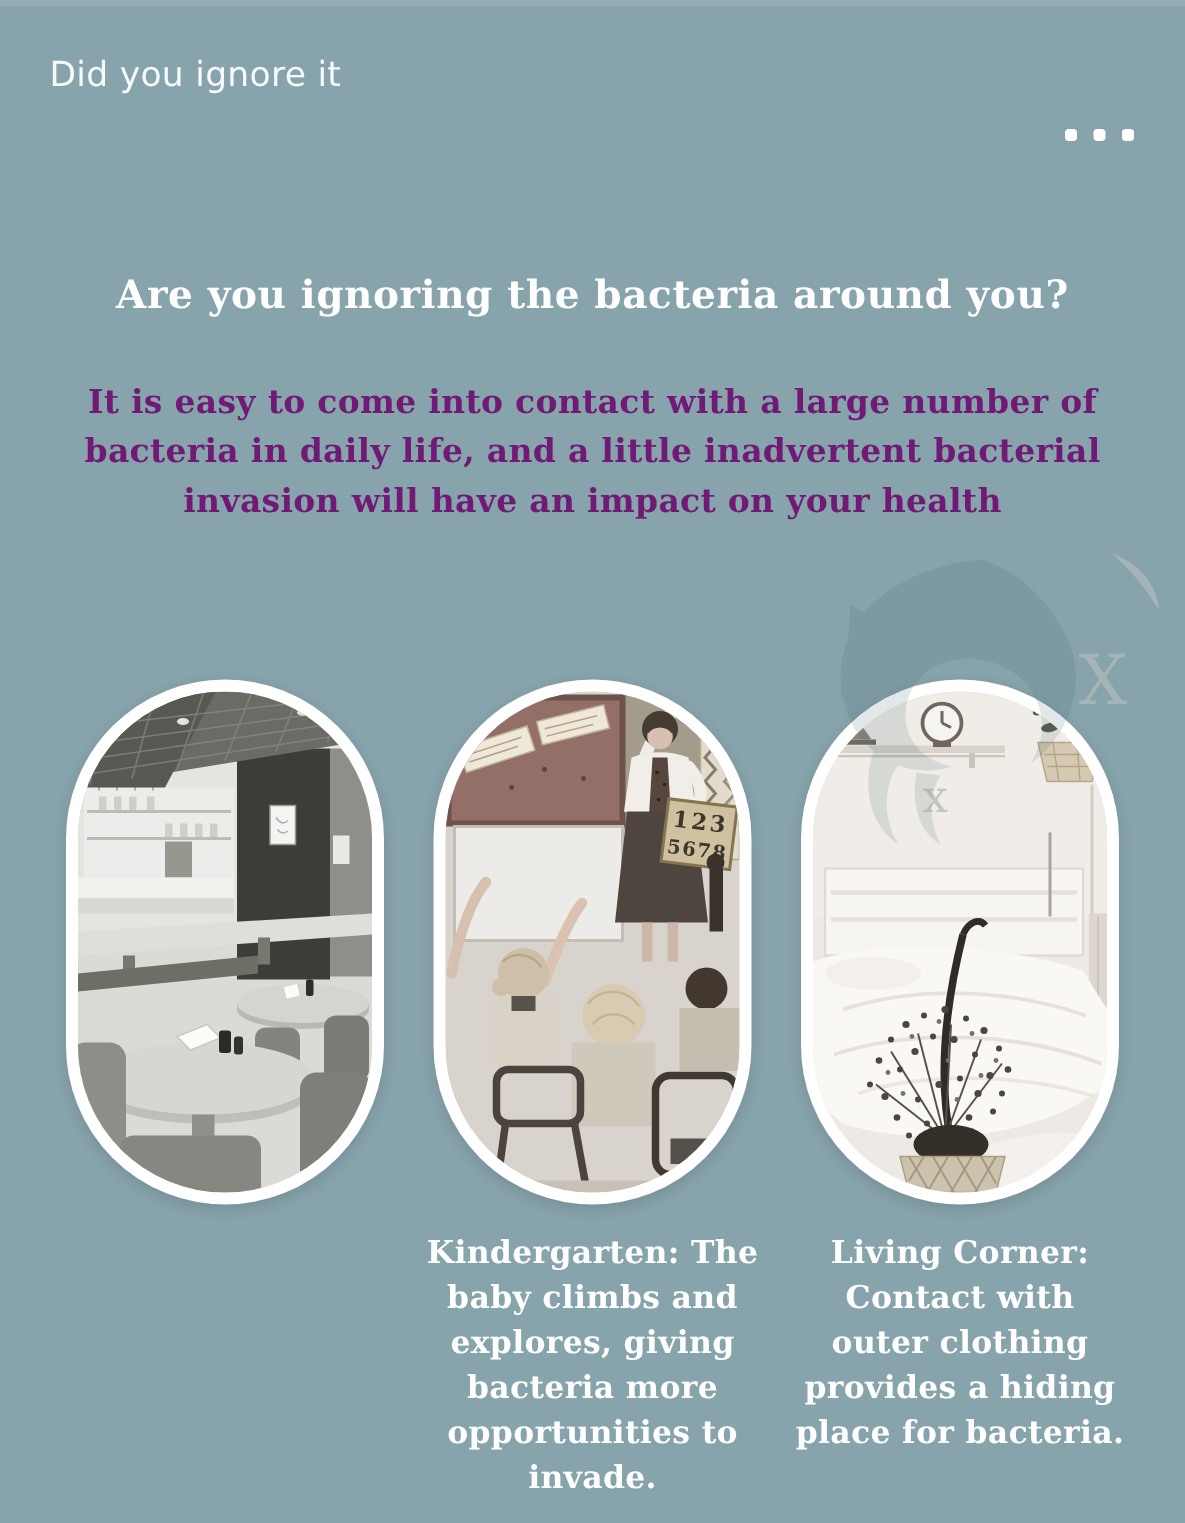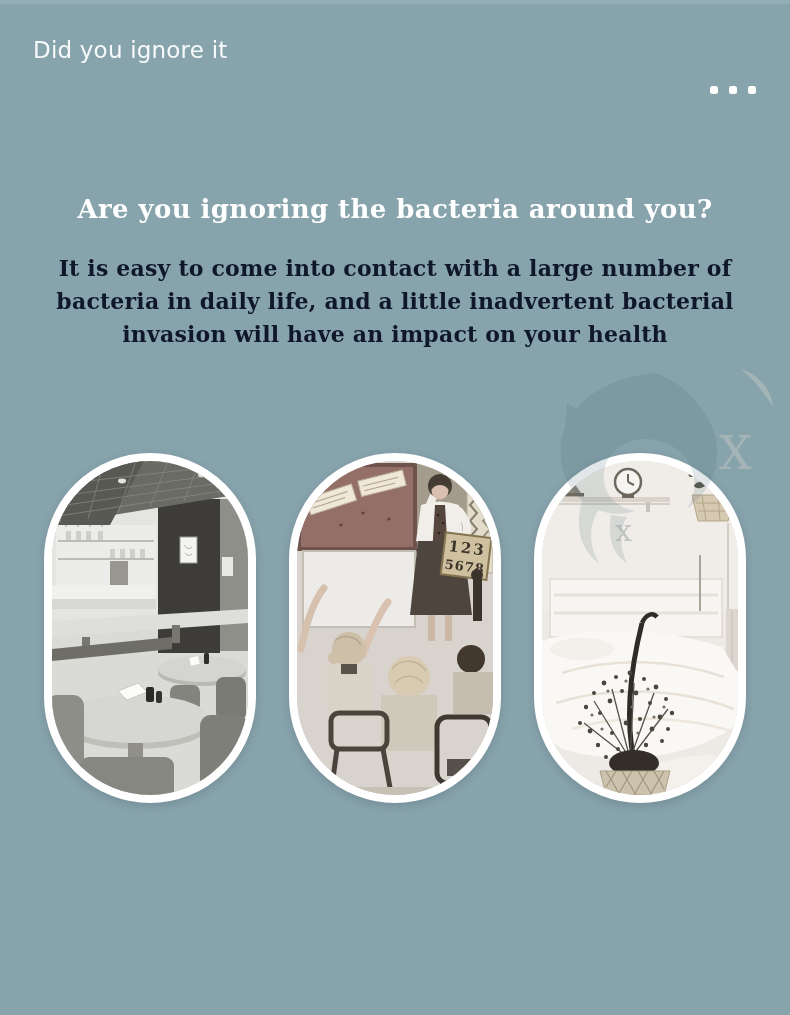--- a/index.html
+++ b/index.html
@@ -16,26 +16,26 @@
   .tagline{
     position:absolute;left:33px;top:36px;
     color:#f7fafa;font-family:"DejaVu Sans","Liberation Sans",sans-serif;
     font-size:23px;line-height:29px;font-weight:400;letter-spacing:.2px;
   }
   .dots{position:absolute;right:34px;top:86px;display:flex;gap:11px;}
   .dot{width:8px;height:8px;border-radius:2.5px;background:#ffffff;}
 
   
   .title{
-    position:absolute;top:194px;left:0;right:0;text-align:center;
+    position:absolute;top:182px;left:0;right:0;text-align:center;
     color:#ffffff;font-size:26px;font-weight:700;letter-spacing:.4px;
   }
   .desc{
     position:absolute;top:252px;left:0;right:0;text-align:center;
-    color:#0f172a;font-size:22px;line-height:33px;font-weight:700;
+    color:#701a75;font-size:22px;line-height:33px;font-weight:700;
     white-space:pre-line;letter-spacing:.2px;
   }
 
   
   .scenes{
     position:absolute;top:453px;left:0;right:0;
     display:flex;justify-content:center;gap:15px;
   }
   .scene-col{width:230px;display:flex;flex-direction:column;align-items:center;}
   figure{margin:0;}
@@ -248,20 +248,26 @@
               <line x1="86" y1="288" x2="94" y2="332" stroke="#4a443c" stroke-width="5"></line>
               <rect x="140" y="256" width="54" height="66" rx="10" fill="#d8d4cd" stroke="#3f3932" stroke-width="5"></rect>
               <rect x="150" y="298" width="36" height="17" fill="#56504a"></rect>
               <line x1="146" y1="322" x2="142" y2="334" stroke="#3f3932" stroke-width="5"></line>
               <line x1="188" y1="322" x2="192" y2="334" stroke="#3f3932" stroke-width="5"></line>
             </g>
             <rect x="0" y="326" width="196" height="8" fill="#c6c0b5"></rect>
           </svg>
         </div>
       </figure>
+      <figcaption class="caption">Kindergarten: The
+baby climbs and
+explores, giving
+bacteria more
+opportunities to
+invade.</figcaption>
     </div>
 
     <div class="scene-col">
       <figure>
         <div class="pill">
           <svg viewBox="0 0 196 334">
             <rect width="196" height="334" fill="#edeae5"></rect>
             <rect x="0" y="0" width="196" height="150" fill="#f0ede8"></rect>
 
             <g>
@@ -378,20 +384,25 @@
                   <line x1="112" y1="310" x2="122" y2="328"></line>
                 <line x1="122" y1="310" x2="108" y2="334"></line>
                   <line x1="106" y1="310" x2="92" y2="334"></line>
                 <line x1="90" y1="310" x2="76" y2="334"></line>
                   <line x1="74" y1="310" x2="64" y2="326"></line>
               </g>
             </g>
           </svg>
         </div>
       </figure>
+      <figcaption class="caption">Living Corner:
+Contact with
+outer clothing
+provides a hiding
+place for bacteria.</figcaption>
     </div>
   </div>
 
   <svg class="watermark" viewBox="0 0 262 212">
     <g fill="#4c6d78" opacity="0.16">
       <path d="M140,8 C75,14 35,55 48,104 C56,138 90,156 120,146
                C98,142 84,124 90,102 C96,80 122,68 148,77
                C178,88 188,118 172,144 C200,124 212,86 193,54
                C181,33 164,16 140,8 Z"></path>
       <path d="M52,38 L76,52 L50,64 Z"></path>

